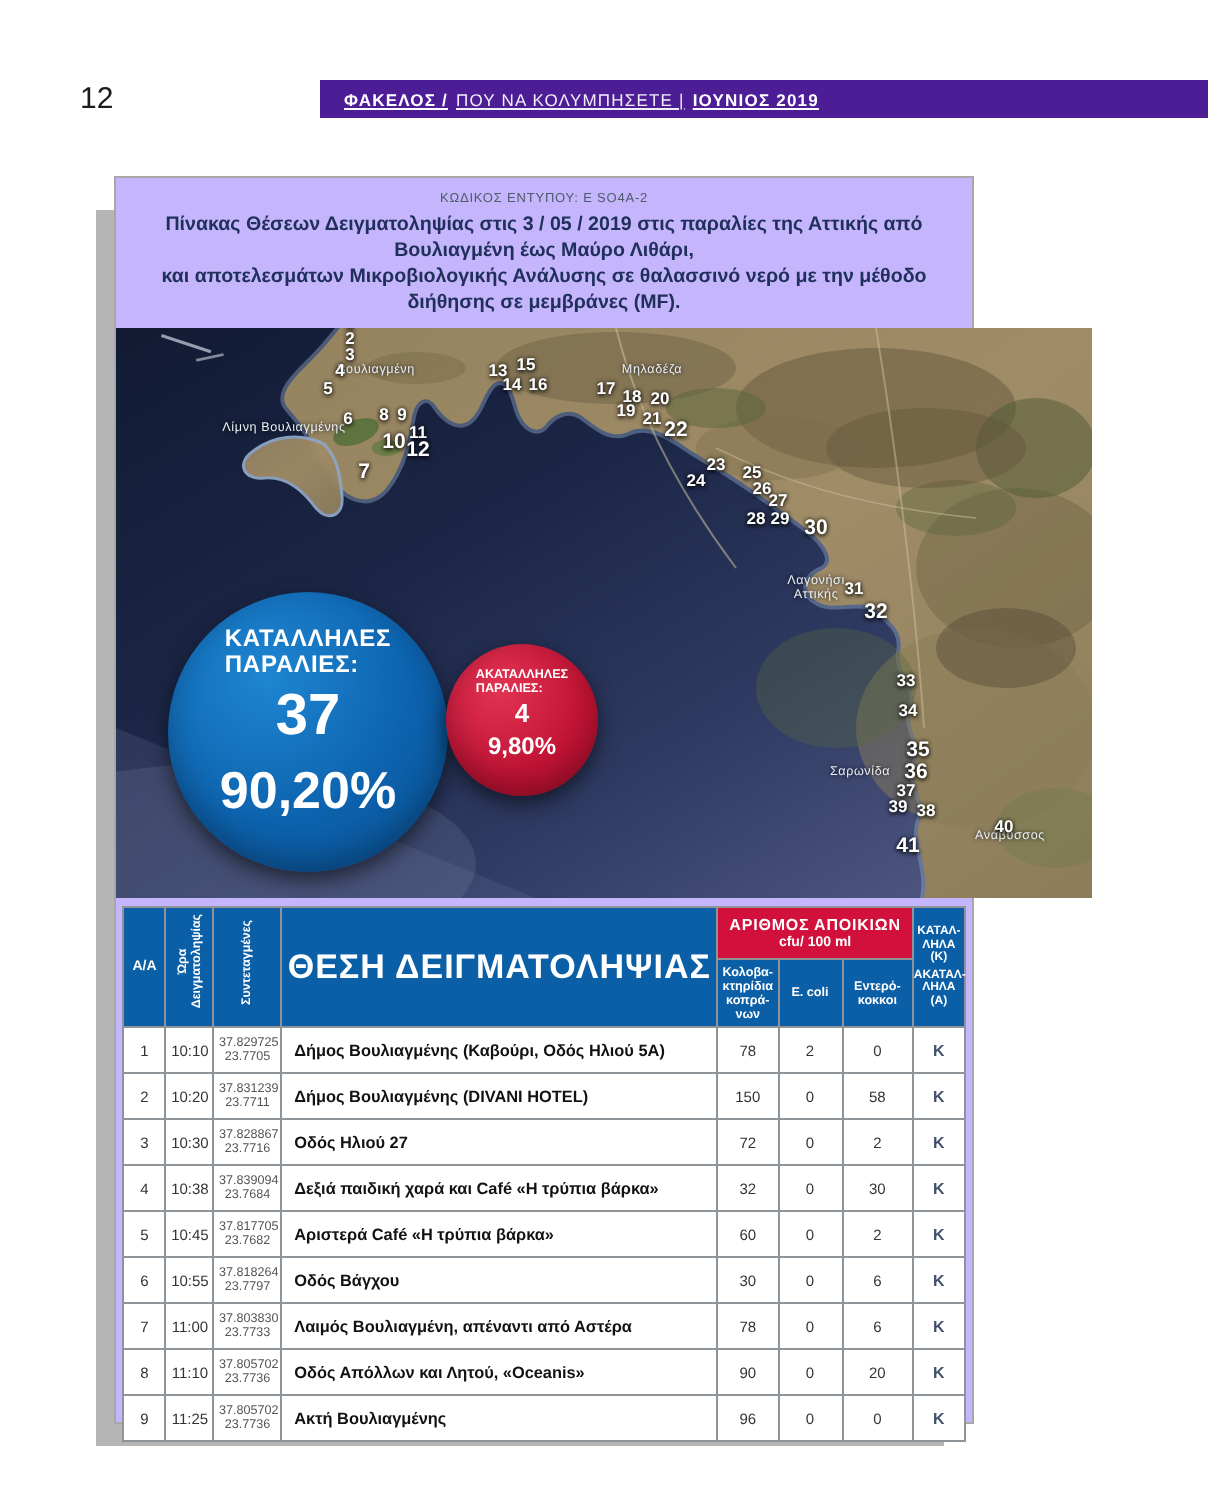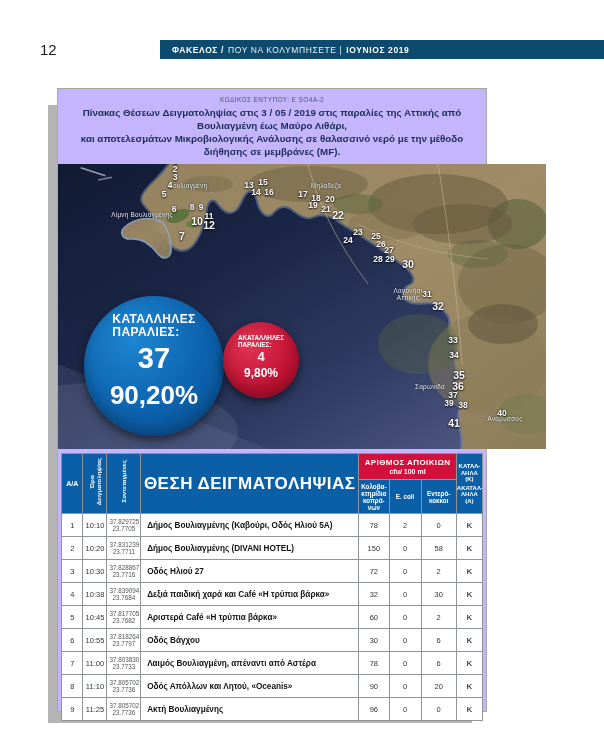--- a/index.html
+++ b/index.html
@@ -8,23 +8,23 @@
   #page{position:absolute;inset:0;background:#fff;}
 
   
   .page-num{position:absolute;left:40px;top:41px;font-size:15px;color:#1c1c1c;}
   .logo{position:absolute;left:66px;top:38px;width:95px;height:23px;background:#0068b3;
         border-radius:1px;color:#fff;overflow:hidden;}
   .logo-main{position:absolute;left:5px;top:1px;font-size:14px;font-weight:900;letter-spacing:.5px;}
   .logo-sub{position:absolute;left:34px;top:12px;font-size:7px;font-style:italic;opacity:.9;}
   .logo-tag{position:absolute;right:4px;top:4px;font-size:5px;line-height:6px;text-align:right;
             color:#c6d41c;font-weight:bold;white-space:pre-line;}
-  .mast-bar{position:absolute;left:160px;top:40px;width:444px;height:19px;background:#0c4a6e;
+  .mast-bar{position:absolute;left:160px;top:40px;width:444px;height:19px;background:#4c1d95;
             color:#fff;font-size:8.5px;letter-spacing:.6px;display:flex;align-items:center;
-            padding-left:12px;box-sizing:border-box;white-space:nowrap;}
+            padding-left:12px;box-sizing:border-box;white-space:nowrap;text-decoration:underline;}
   .mast-bar .b{font-weight:bold;}
   .mast-bar .n{font-weight:normal;opacity:.92;margin:0 4px;}
 
   
   .frame{position:absolute;left:57px;top:88px;width:430px;height:624px;background:#c4b5fd;
          border:1px solid #a7a7a7;box-shadow:-12px 14px 0 -3px #b5b5b5;box-sizing:border-box;}
   .form-code{margin-top:7px;text-align:center;font-size:6.5px;letter-spacing:.4px;color:#4d5b6a;}
   .doc-title{margin-top:3px;text-align:center;font-size:9.8px;font-weight:600;color:#20305b;
              line-height:13px;}
 

